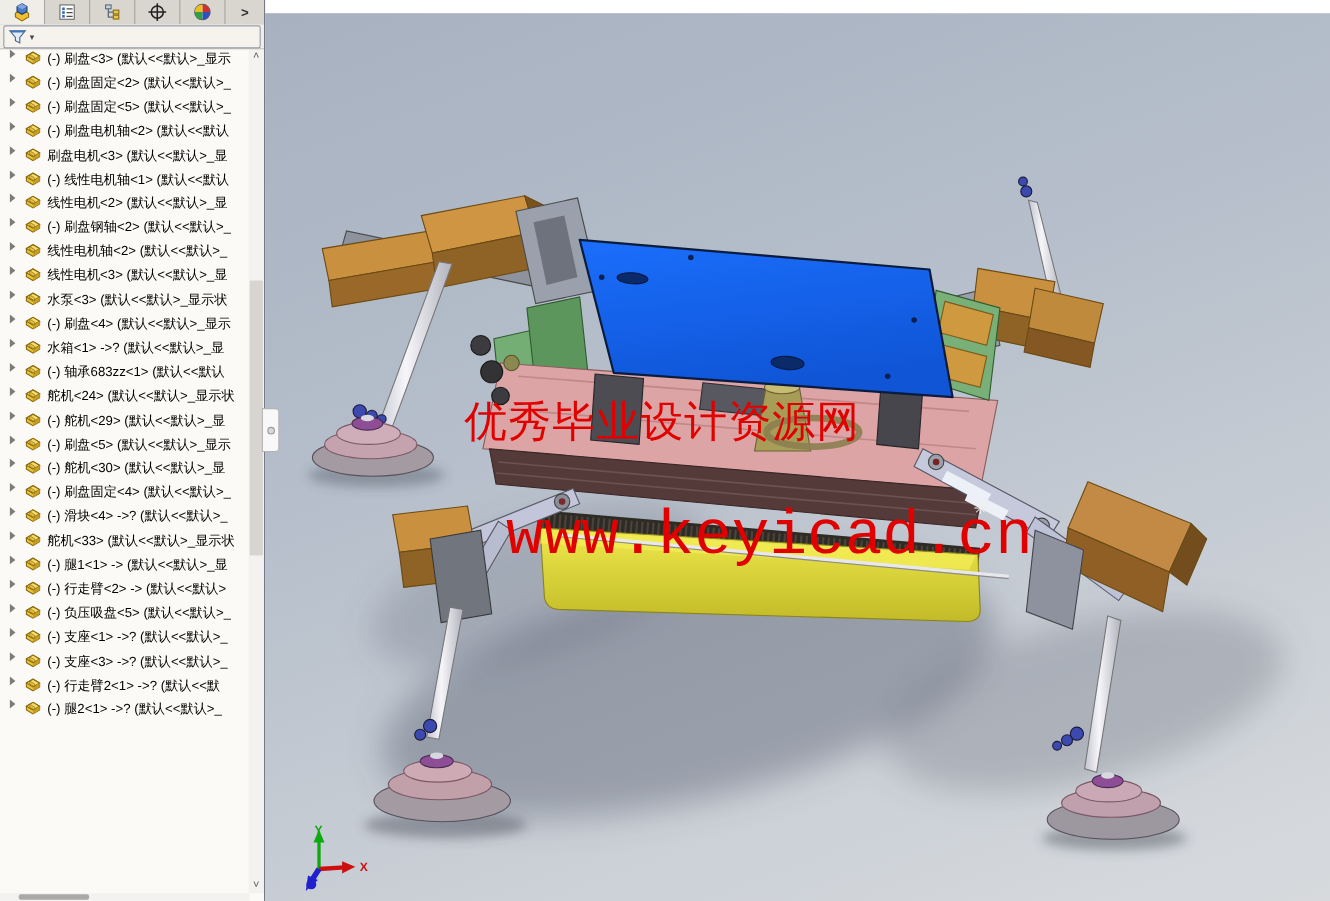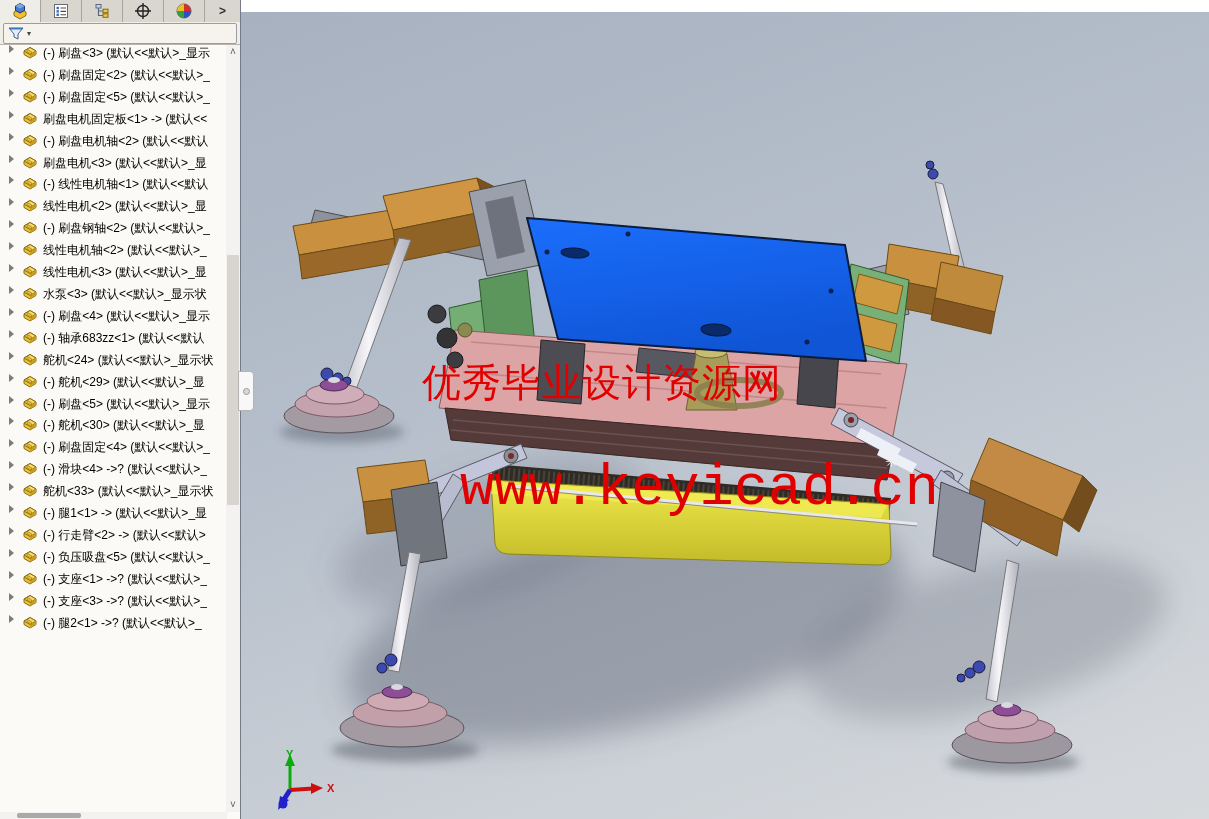--- a/index.html
+++ b/index.html
@@ -143,30 +143,20 @@
     <span class="expander"></span>
     <svg class="part-ico" width="16" height="15" viewBox="0 0 16 15">
       <polygon points="2,6 8,2.5 14,6 14,9.5 8,13 2,9.5" fill="#e9c33a" stroke="#8a6a10"></polygon>
       <polygon points="2,6 8,2.5 14,6 8,9.5" fill="#f6dc6e" stroke="#8a6a10"></polygon>
       <polygon points="8,9.5 14,6 14,9.5 8,13" fill="#c79d22"></polygon>
       <polygon points="5,4.2 9.5,6.8 9.5,9.4 5,6.9" fill="#e9c33a" stroke="#8a6a10" stroke-width="0.6"></polygon>
     </svg>
     <span class="tree-label">(-) 刷盘固定&lt;5&gt; (默认&lt;&lt;默认&gt;_</span>
   </div>
 
-  <div class="tree-row">
-    <span class="expander"></span>
-    <svg class="part-ico" width="16" height="15" viewBox="0 0 16 15">
-      <polygon points="2,6 8,2.5 14,6 14,9.5 8,13 2,9.5" fill="#e9c33a" stroke="#8a6a10"></polygon>
-      <polygon points="2,6 8,2.5 14,6 8,9.5" fill="#f6dc6e" stroke="#8a6a10"></polygon>
-      <polygon points="8,9.5 14,6 14,9.5 8,13" fill="#c79d22"></polygon>
-      <polygon points="5,4.2 9.5,6.8 9.5,9.4 5,6.9" fill="#e9c33a" stroke="#8a6a10" stroke-width="0.6"></polygon>
-    </svg>
-    <span class="tree-label">刷盘电机固定板&lt;1&gt; -&gt; (默认&lt;&lt;</span>
-  </div>
 
   <div class="tree-row">
     <span class="expander"></span>
     <svg class="part-ico" width="16" height="15" viewBox="0 0 16 15">
       <polygon points="2,6 8,2.5 14,6 14,9.5 8,13 2,9.5" fill="#e9c33a" stroke="#8a6a10"></polygon>
       <polygon points="2,6 8,2.5 14,6 8,9.5" fill="#f6dc6e" stroke="#8a6a10"></polygon>
       <polygon points="8,9.5 14,6 14,9.5 8,13" fill="#c79d22"></polygon>
       <polygon points="5,4.2 9.5,6.8 9.5,9.4 5,6.9" fill="#e9c33a" stroke="#8a6a10" stroke-width="0.6"></polygon>
     </svg>
     <span class="tree-label">(-) 刷盘电机轴&lt;2&gt; (默认&lt;&lt;默认</span>
@@ -255,20 +245,30 @@
     <span class="expander"></span>
     <svg class="part-ico" width="16" height="15" viewBox="0 0 16 15">
       <polygon points="2,6 8,2.5 14,6 14,9.5 8,13 2,9.5" fill="#e9c33a" stroke="#8a6a10"></polygon>
       <polygon points="2,6 8,2.5 14,6 8,9.5" fill="#f6dc6e" stroke="#8a6a10"></polygon>
       <polygon points="8,9.5 14,6 14,9.5 8,13" fill="#c79d22"></polygon>
       <polygon points="5,4.2 9.5,6.8 9.5,9.4 5,6.9" fill="#e9c33a" stroke="#8a6a10" stroke-width="0.6"></polygon>
     </svg>
     <span class="tree-label">(-) 刷盘&lt;4&gt; (默认&lt;&lt;默认&gt;_显示</span>
   </div>
 
+  <div class="tree-row">
+    <span class="expander"></span>
+    <svg class="part-ico" width="16" height="15" viewBox="0 0 16 15">
+      <polygon points="2,6 8,2.5 14,6 14,9.5 8,13 2,9.5" fill="#e9c33a" stroke="#8a6a10"></polygon>
+      <polygon points="2,6 8,2.5 14,6 8,9.5" fill="#f6dc6e" stroke="#8a6a10"></polygon>
+      <polygon points="8,9.5 14,6 14,9.5 8,13" fill="#c79d22"></polygon>
+      <polygon points="5,4.2 9.5,6.8 9.5,9.4 5,6.9" fill="#e9c33a" stroke="#8a6a10" stroke-width="0.6"></polygon>
+    </svg>
+    <span class="tree-label">水箱&lt;1&gt; -&gt;? (默认&lt;&lt;默认&gt;_显</span>
+  </div>
 
   <div class="tree-row">
     <span class="expander"></span>
     <svg class="part-ico" width="16" height="15" viewBox="0 0 16 15">
       <polygon points="2,6 8,2.5 14,6 14,9.5 8,13 2,9.5" fill="#e9c33a" stroke="#8a6a10"></polygon>
       <polygon points="2,6 8,2.5 14,6 8,9.5" fill="#f6dc6e" stroke="#8a6a10"></polygon>
       <polygon points="8,9.5 14,6 14,9.5 8,13" fill="#c79d22"></polygon>
       <polygon points="5,4.2 9.5,6.8 9.5,9.4 5,6.9" fill="#e9c33a" stroke="#8a6a10" stroke-width="0.6"></polygon>
     </svg>
     <span class="tree-label">(-) 轴承683zz&lt;1&gt; (默认&lt;&lt;默认</span>
@@ -402,20 +402,30 @@
     <span class="expander"></span>
     <svg class="part-ico" width="16" height="15" viewBox="0 0 16 15">
       <polygon points="2,6 8,2.5 14,6 14,9.5 8,13 2,9.5" fill="#e9c33a" stroke="#8a6a10"></polygon>
       <polygon points="2,6 8,2.5 14,6 8,9.5" fill="#f6dc6e" stroke="#8a6a10"></polygon>
       <polygon points="8,9.5 14,6 14,9.5 8,13" fill="#c79d22"></polygon>
       <polygon points="5,4.2 9.5,6.8 9.5,9.4 5,6.9" fill="#e9c33a" stroke="#8a6a10" stroke-width="0.6"></polygon>
     </svg>
     <span class="tree-label">(-) 支座&lt;3&gt; -&gt;? (默认&lt;&lt;默认&gt;_</span>
   </div>
 
+  <div class="tree-row">
+    <span class="expander"></span>
+    <svg class="part-ico" width="16" height="15" viewBox="0 0 16 15">
+      <polygon points="2,6 8,2.5 14,6 14,9.5 8,13 2,9.5" fill="#e9c33a" stroke="#8a6a10"></polygon>
+      <polygon points="2,6 8,2.5 14,6 8,9.5" fill="#f6dc6e" stroke="#8a6a10"></polygon>
+      <polygon points="8,9.5 14,6 14,9.5 8,13" fill="#c79d22"></polygon>
+      <polygon points="5,4.2 9.5,6.8 9.5,9.4 5,6.9" fill="#e9c33a" stroke="#8a6a10" stroke-width="0.6"></polygon>
+    </svg>
+    <span class="tree-label">(-) 行走臂2&lt;1&gt; -&gt;? (默认&lt;&lt;默</span>
+  </div>
 
   <div class="tree-row">
     <span class="expander"></span>
     <svg class="part-ico" width="16" height="15" viewBox="0 0 16 15">
       <polygon points="2,6 8,2.5 14,6 14,9.5 8,13 2,9.5" fill="#e9c33a" stroke="#8a6a10"></polygon>
       <polygon points="2,6 8,2.5 14,6 8,9.5" fill="#f6dc6e" stroke="#8a6a10"></polygon>
       <polygon points="8,9.5 14,6 14,9.5 8,13" fill="#c79d22"></polygon>
       <polygon points="5,4.2 9.5,6.8 9.5,9.4 5,6.9" fill="#e9c33a" stroke="#8a6a10" stroke-width="0.6"></polygon>
     </svg>
     <span class="tree-label">(-) 腿2&lt;1&gt; -&gt;? (默认&lt;&lt;默认&gt;_</span>

